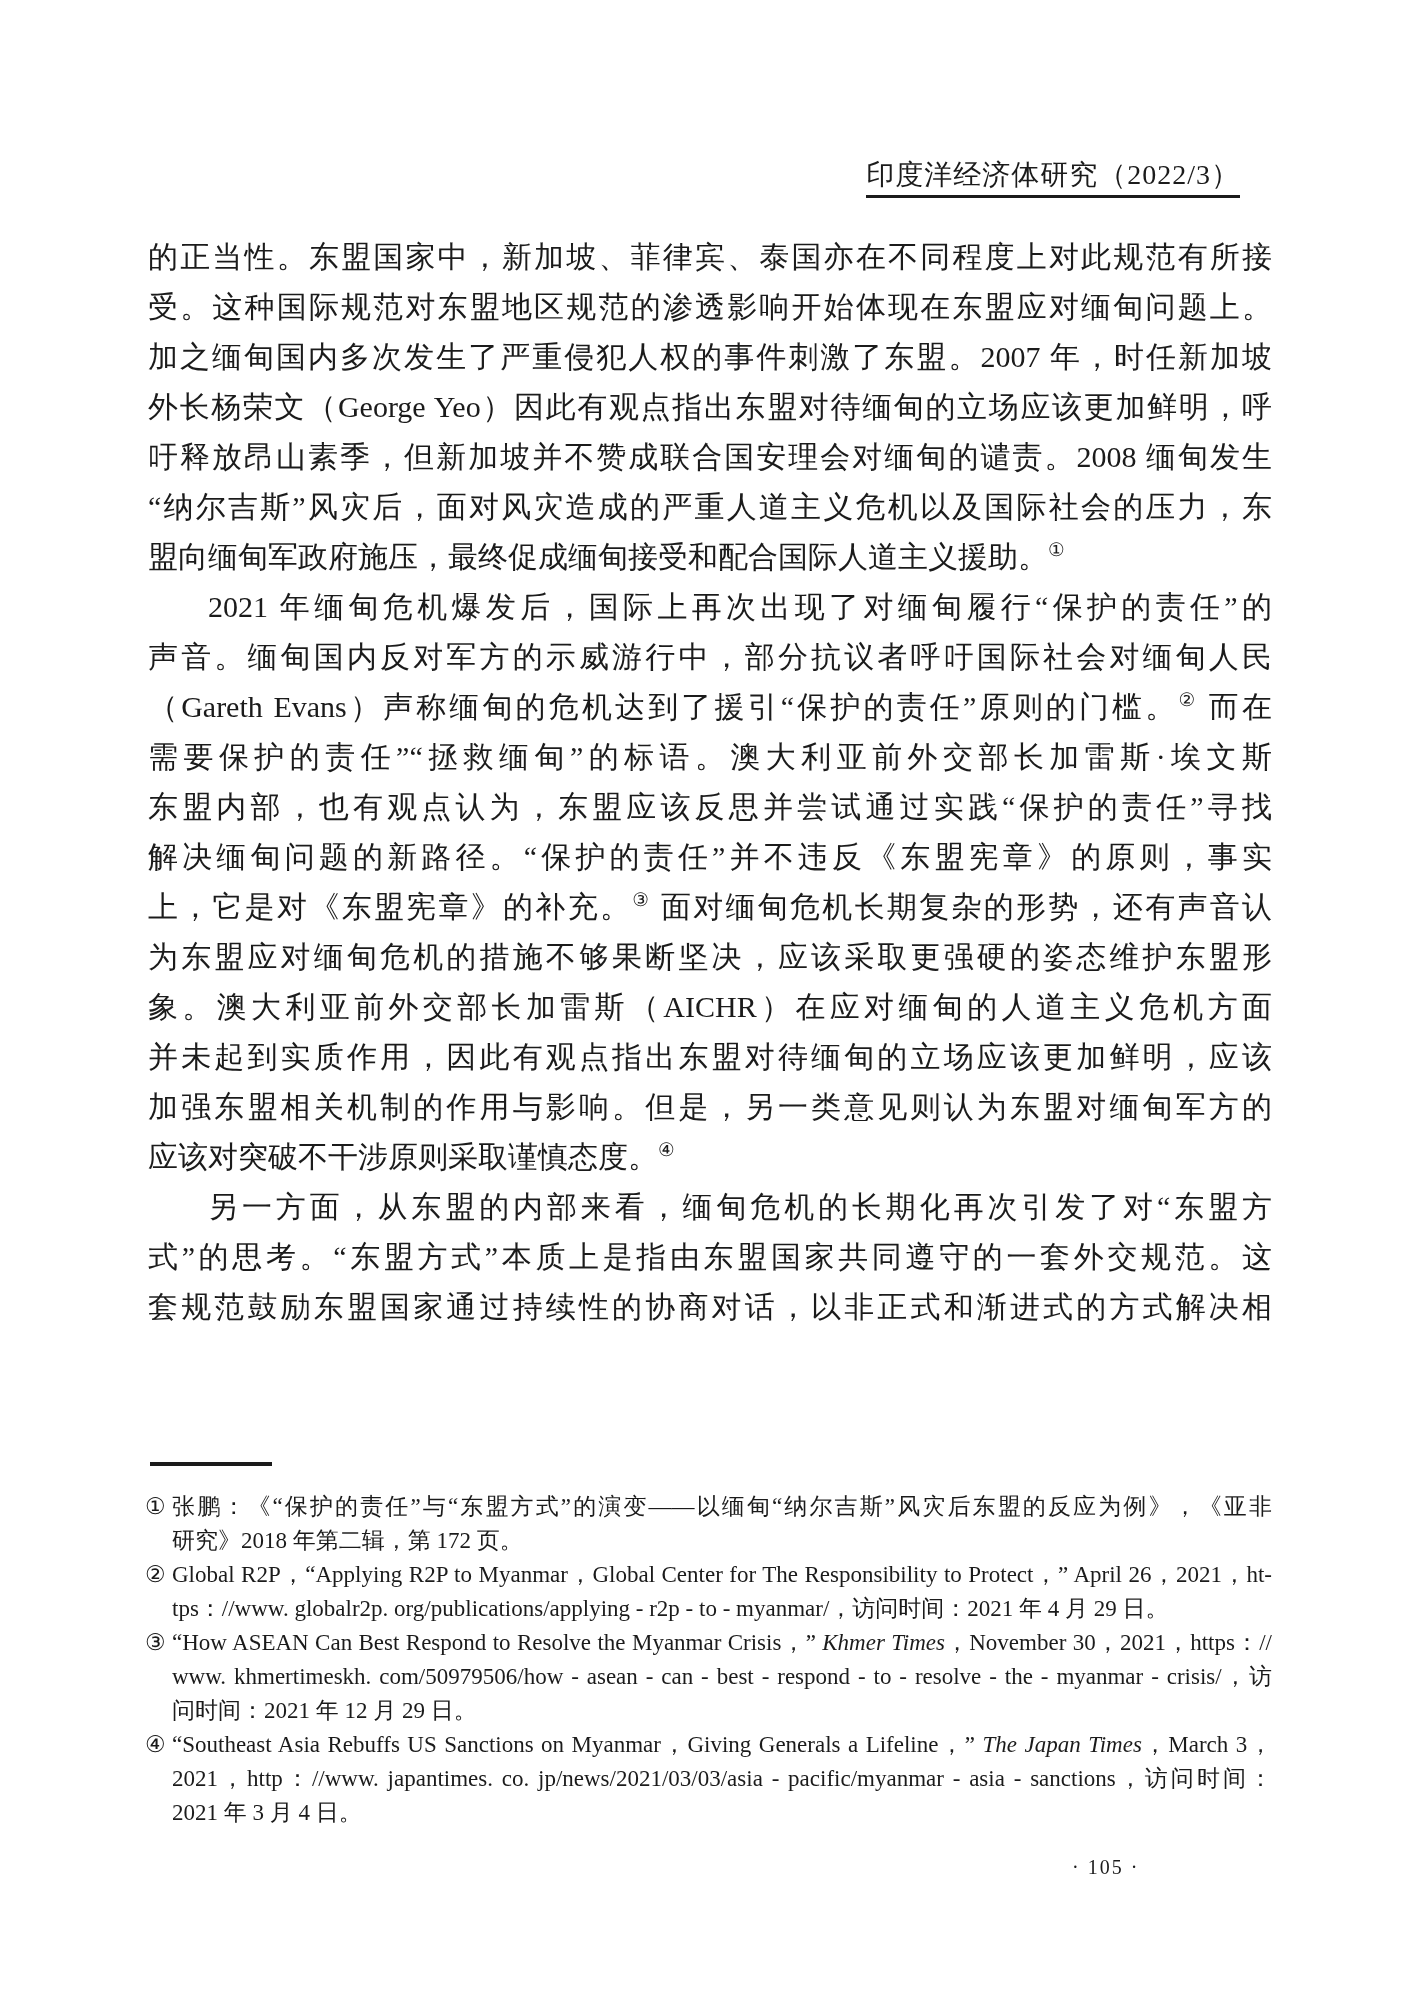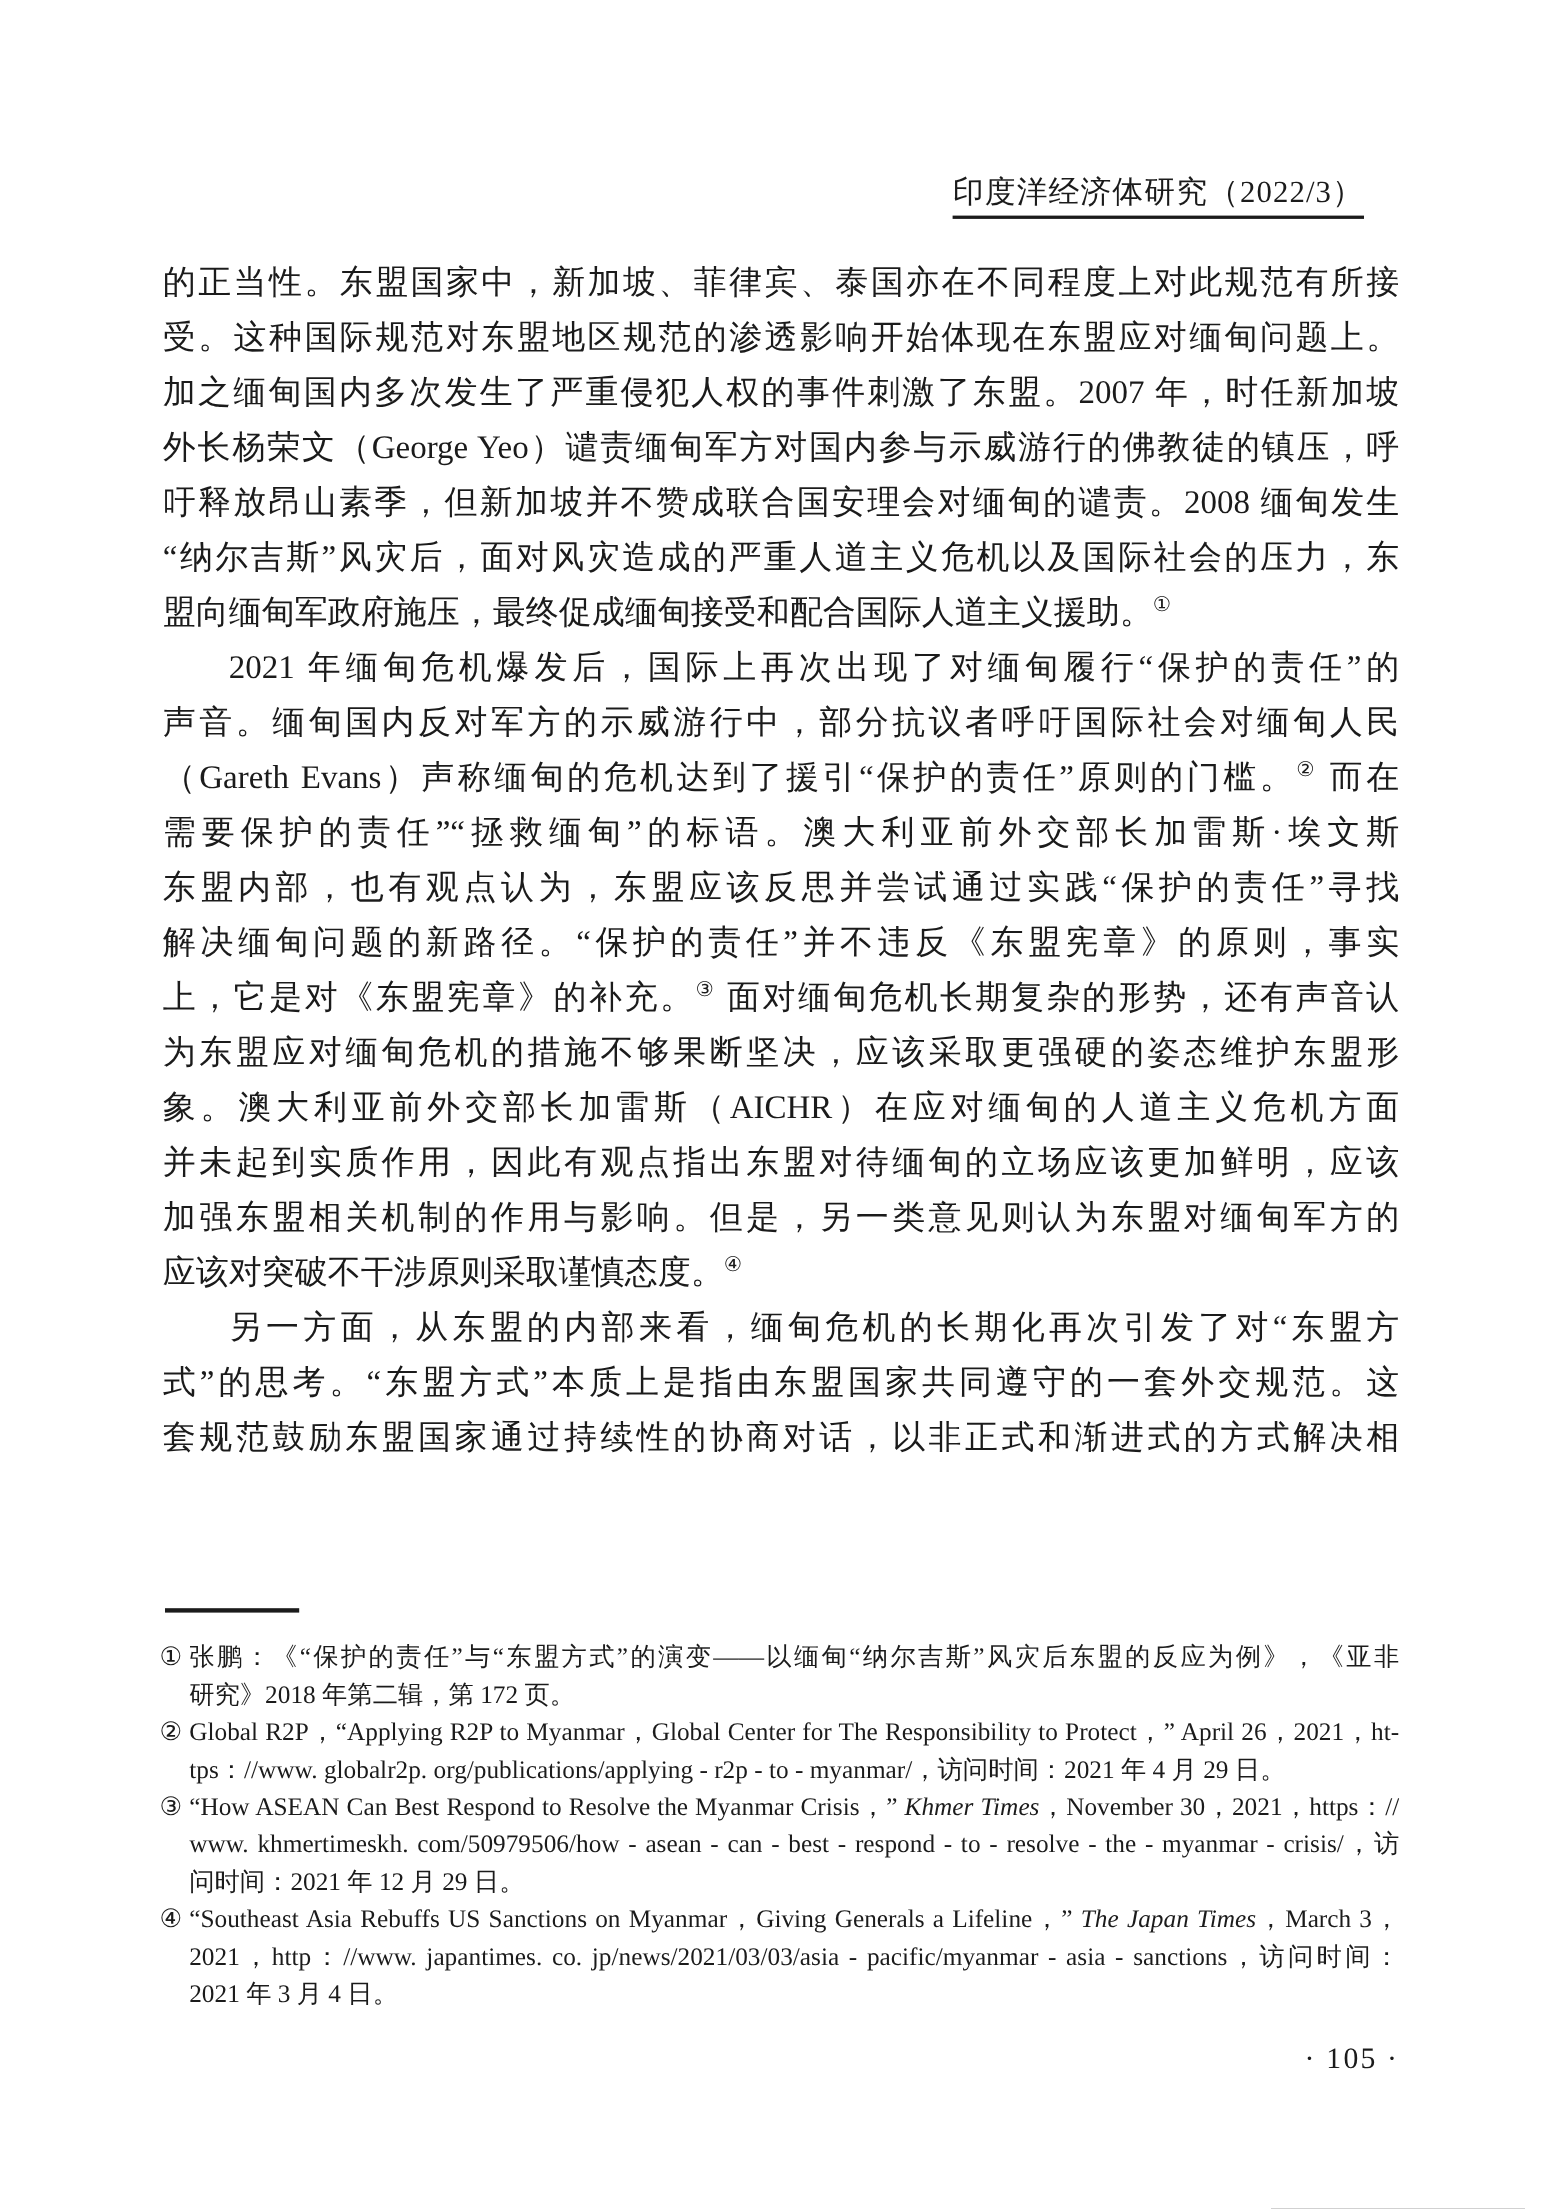--- a/index.html
+++ b/index.html
@@ -69,39 +69,39 @@
     line-height:34px;
     text-align:justify;
     text-align-last:justify;
     overflow:hidden;
   }
   .fn-line.last{ text-align-last:left; }
   
   .page-number{
     position:absolute;
     top:1856px;left:1072px;width:200px;
-    text-align:right;
-    font-size:27px;
+    text-align:left;
+    font-size:20px;
     letter-spacing:2px;
   }
 </style>
 </head>
 <body>
 
 <div class="page">
 
   <div class="running-head">
     <span>印度洋经济体研究（2022/3）</span>
   </div>
 
   <div class="article-body">
       <div class="body-line">的正当性。东盟国家中，新加坡、菲律宾、泰国亦在不同程度上对此规范有所接</div>
       <div class="body-line">受。这种国际规范对东盟地区规范的渗透影响开始体现在东盟应对缅甸问题上。</div>
       <div class="body-line">加之缅甸国内多次发生了严重侵犯人权的事件刺激了东盟。2007 年，时任新加坡</div>
-      <div class="body-line">外长杨荣文（George Yeo）谴责缅甸军方对国内参与示威游行的佛教徒的镇压，呼</div>
+      <div class="body-line">外长杨荣文（George Yeo）因此有观点指出东盟对待缅甸的立场应该更加鲜明，呼</div>
       <div class="body-line">吁释放昂山素季，但新加坡并不赞成联合国安理会对缅甸的谴责。2008 缅甸发生</div>
       <div class="body-line">“纳尔吉斯”风灾后，面对风灾造成的严重人道主义危机以及国际社会的压力，东</div>
       <div class="body-line short">盟向缅甸军政府施压，最终促成缅甸接受和配合国际人道主义援助。<sup class="fn-ref">①</sup></div>
       <div class="body-line indent">2021 年缅甸危机爆发后，国际上再次出现了对缅甸履行“保护的责任”的</div>
       <div class="body-line">声音。缅甸国内反对军方的示威游行中，部分抗议者呼吁国际社会对缅甸人民</div>
       <div class="body-line">（Gareth Evans）声称缅甸的危机达到了援引“保护的责任”原则的门槛。<sup class="fn-ref">②</sup> 而在</div>
       <div class="body-line">需要保护的责任”“拯救缅甸”的标语。澳大利亚前外交部长加雷斯·埃文斯</div>
       <div class="body-line">东盟内部，也有观点认为，东盟应该反思并尝试通过实践“保护的责任”寻找</div>
       <div class="body-line">解决缅甸问题的新路径。“保护的责任”并不违反《东盟宪章》的原则，事实</div>
       <div class="body-line">上，它是对《东盟宪章》的补充。<sup class="fn-ref">③</sup> 面对缅甸危机长期复杂的形势，还有声音认</div>

